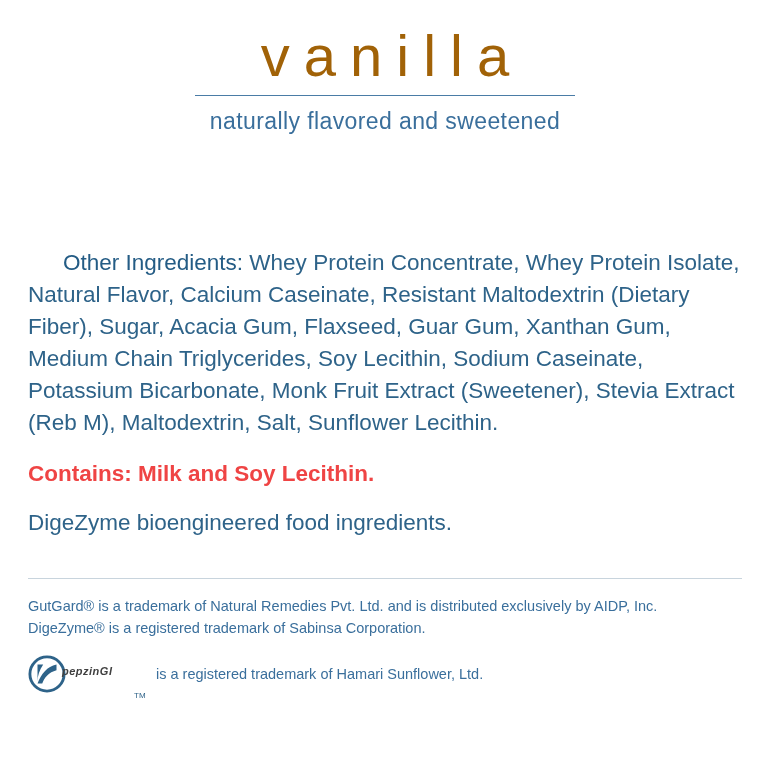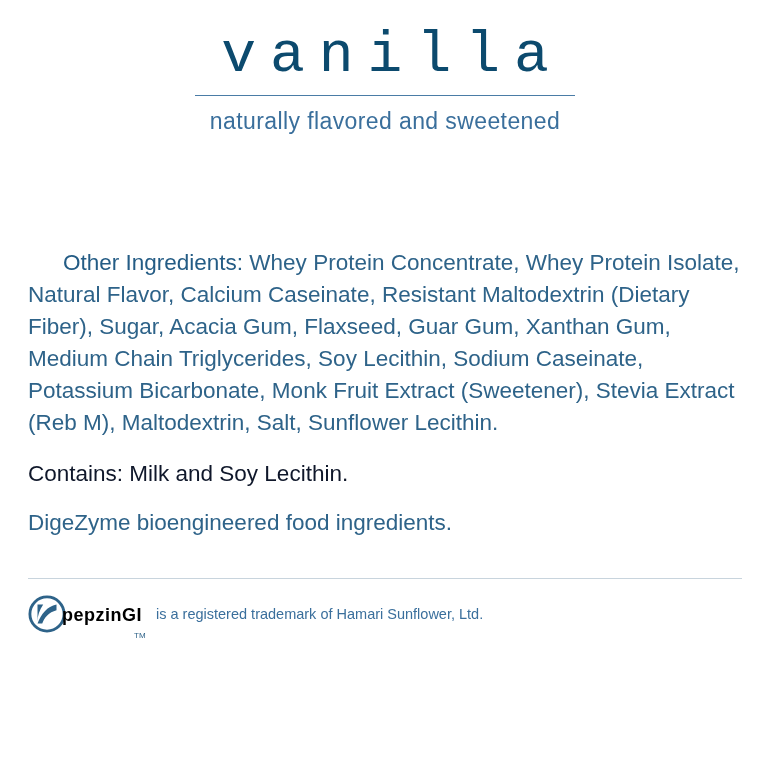--- a/index.html
+++ b/index.html
@@ -21,25 +21,25 @@
     box-sizing: border-box;
     padding: 0 22px;
   }
 
   
   .header {
     padding-top: 26px;
     text-align: center;
   }
   .flavor-title {
-    font-family: Liberation Mono, monospace;
+    font-family: Liberation Sans, sans-serif;
     font-weight: 300;
     font-size: 58px;
     letter-spacing: 14px;
-    color: #0c4a6e;
+    color: #a16207;
     line-height: 1.05;
     padding-left: 14px;
   }
   .rule {
     width: 380px;
     height: 1px;
     background: #4a7ca6;
     margin: 8px auto 0 auto;
   }
   .subtitle {
@@ -62,22 +62,22 @@
     text-align: left;
   }
   .ingredients .lead {
     font-weight: normal;
     color: #245c85;
     margin-left: 35px;
   }
   .contains {
     margin-top: 22px;
     font-size: 22.5px;
-    font-weight: normal;
-    color: #0f172a;
+    font-weight: bold;
+    color: #ef4444;
   }
   .bioengineered {
     margin-top: 16px;
     font-size: 22.5px;
     color: #2e6389;
   }
 
   
   .divider {
     margin: 42px 6px 0 6px;
@@ -106,24 +106,25 @@
     position: absolute;
     left: 0;
     top: 2px;
     width: 38px;
     height: 38px;
   }
   .pepzin-logo .wordmark {
     position: absolute;
     left: 34px;
     top: 12px;
-    font-size: 18px;
+    font-size: 11px;
+    font-style: italic;
     font-weight: bold;
     letter-spacing: 0.5px;
-    color: #000000;
+    color: #404040;
   }
   .pepzin-logo .tm {
     position: absolute;
     left: 106px;
     top: 9px;
     font-size: 8px;
     color: #2e6389;
     margin-top: 29px;
   }
   .trademark-text {
@@ -143,20 +144,24 @@
   </div>
 
   <div class="body-block">
     <p class="ingredients"><span class="lead">Other Ingredients:</span><span> Whey Protein Concentrate, Whey Protein Isolate, Natural Flavor, Calcium Caseinate, Resistant Maltodextrin (Dietary Fiber), Sugar, Acacia Gum, Flaxseed, Guar Gum, Xanthan Gum, Medium Chain Triglycerides, Soy Lecithin, Sodium Caseinate, Potassium Bicarbonate, Monk Fruit Extract (Sweetener), Stevia Extract (Reb M), Maltodextrin, Salt, Sunflower Lecithin.</span></p>
     <p class="contains">Contains: Milk and Soy Lecithin.</p>
     <p class="bioengineered">DigeZyme bioengineered food ingredients.</p>
   </div>
 
   <div class="divider"></div>
 
+  <div class="footnotes">
+    <div>GutGard® is a trademark of Natural Remedies Pvt. Ltd. and is distributed exclusively by AIDP, Inc.</div>
+    <div>DigeZyme® is a registered trademark of Sabinsa Corporation.</div>
+  </div>
 
   <div class="trademark-row">
     <span class="pepzin-logo">
       <svg class="mark" viewBox="0 0 40 40">
         <circle cx="20" cy="20" r="18" fill="none" stroke="#2e6389" stroke-width="3"></circle>
         <path d="M10 30 C14 20, 20 12, 30 10 L30 16 C22 18, 17 24, 15 30 Z" fill="#2e6389"></path>
         <path d="M10 10 L16 10 C12 16, 10 22, 10 28 Z" fill="#2e6389"></path>
       </svg>
       <span class="wordmark"><span>pepzin</span><span>GI</span></span>
       <span class="tm">TM</span>

